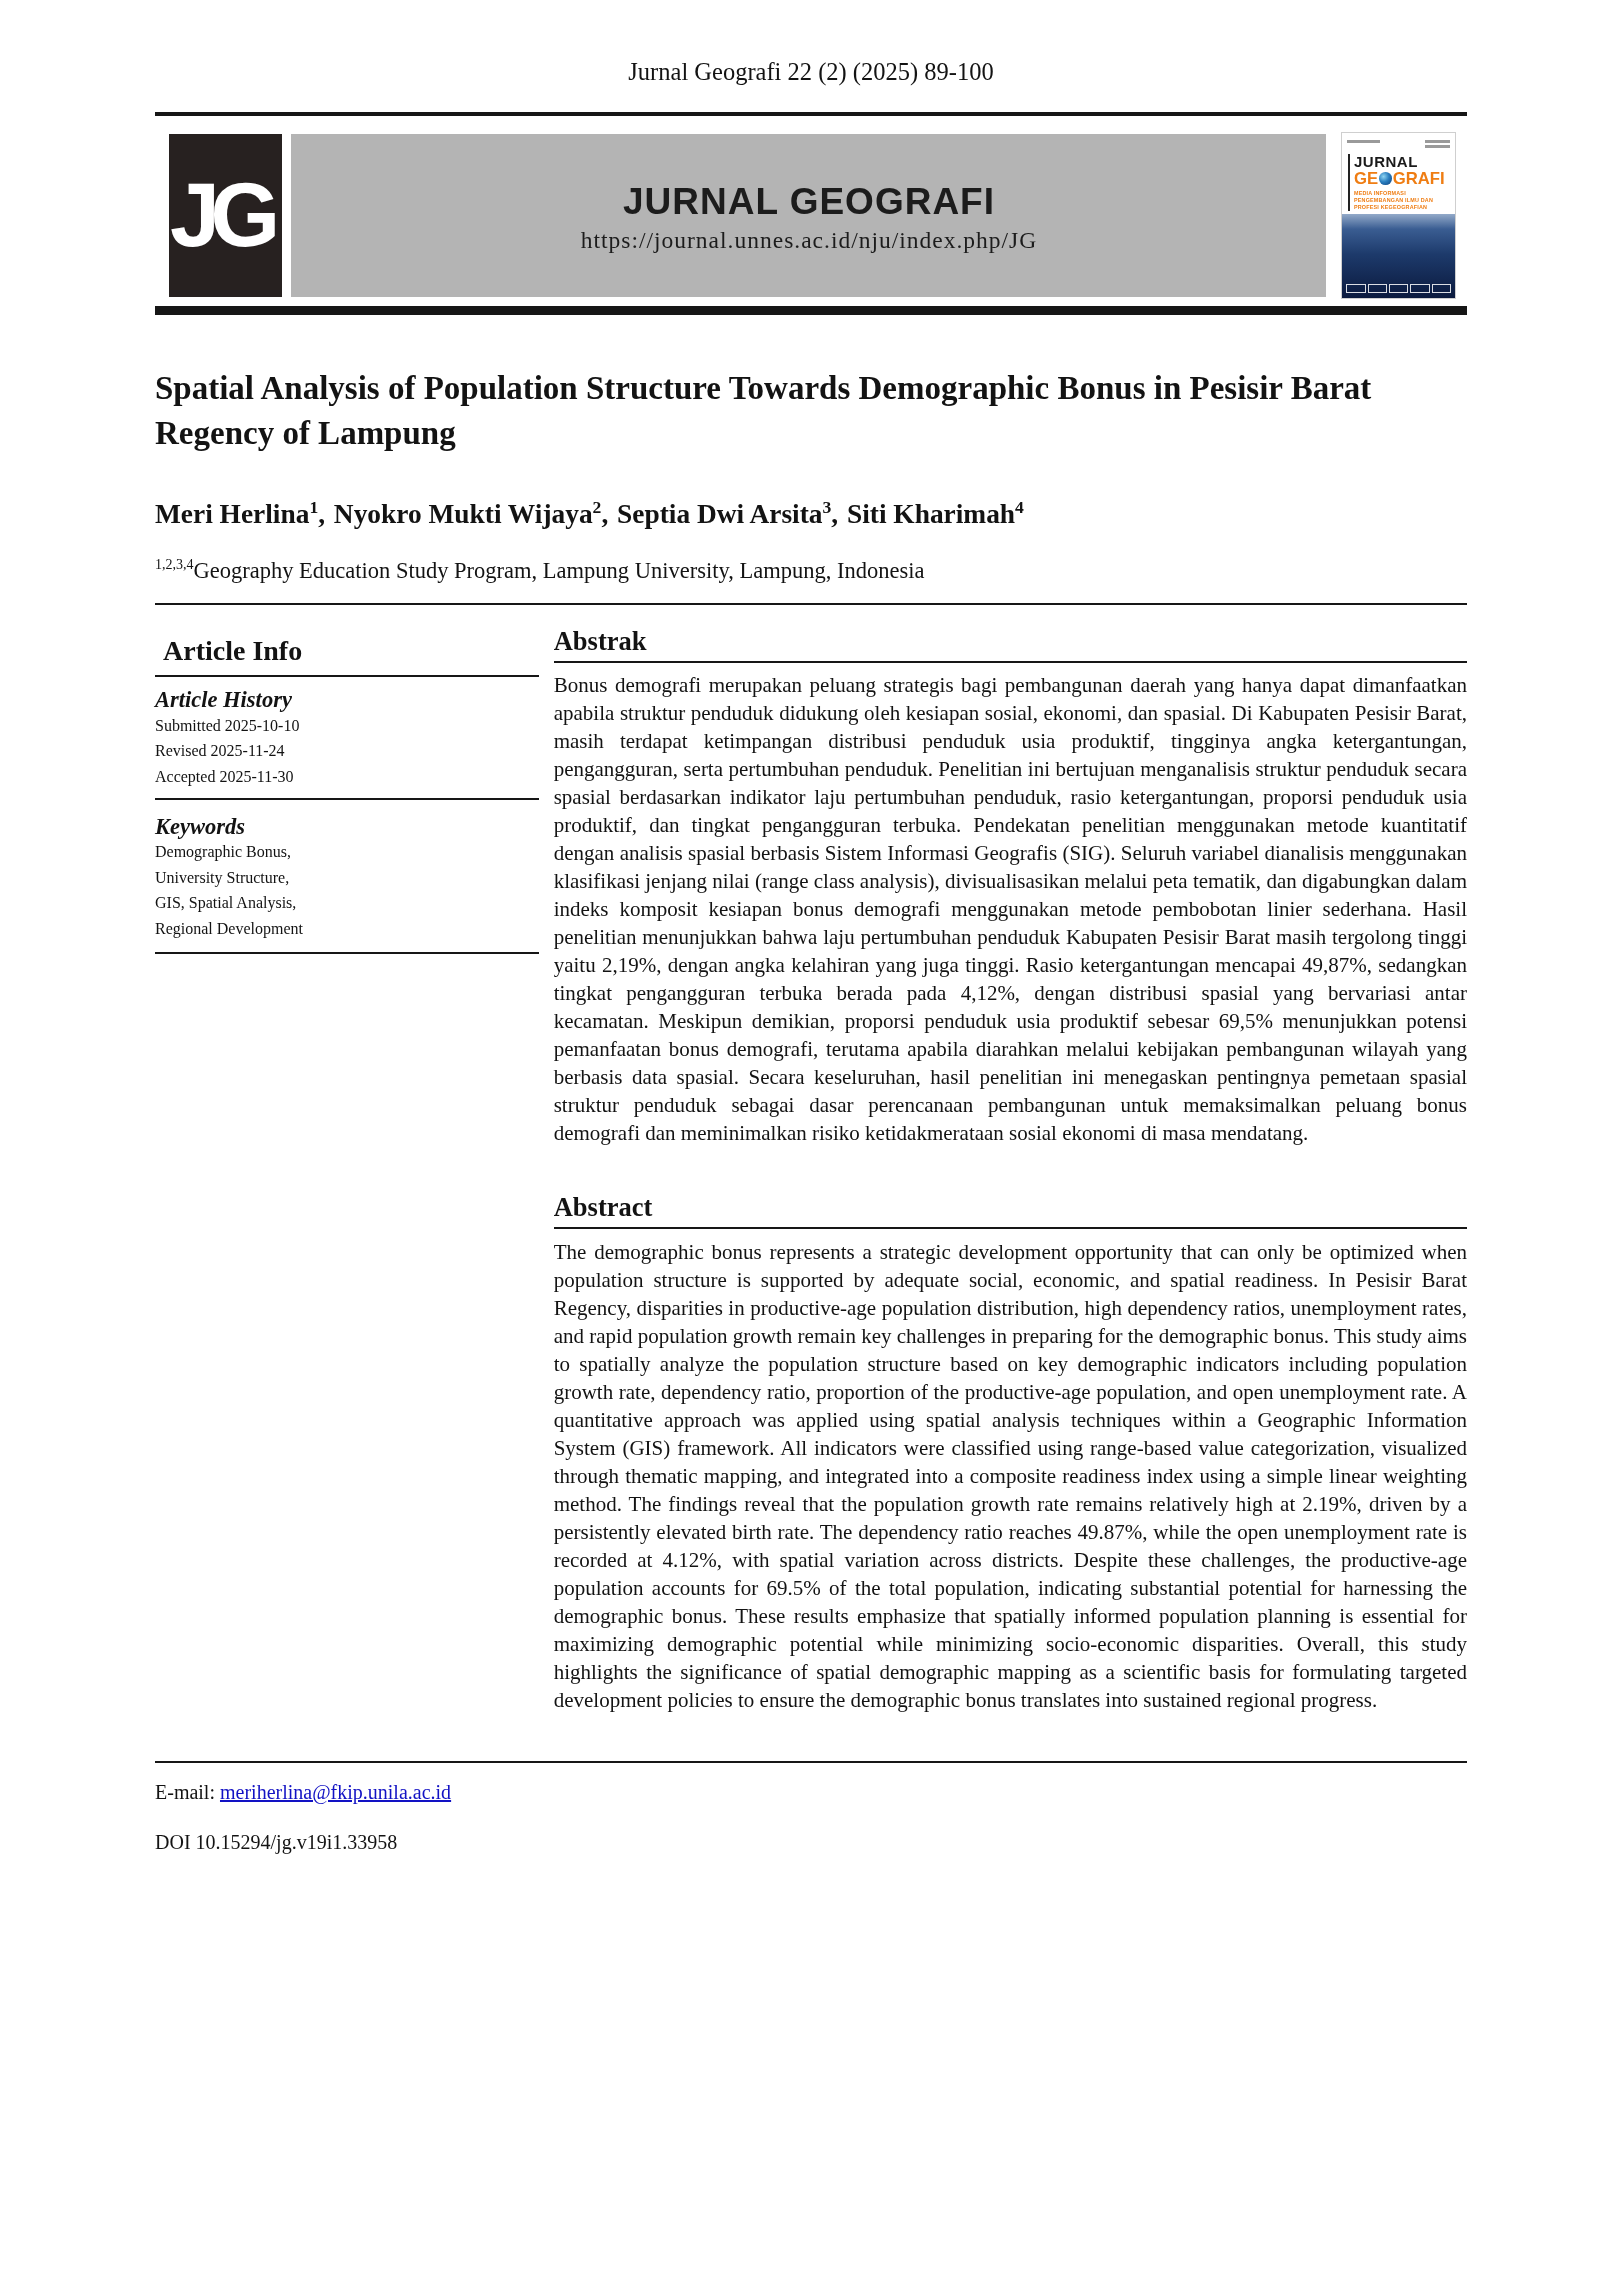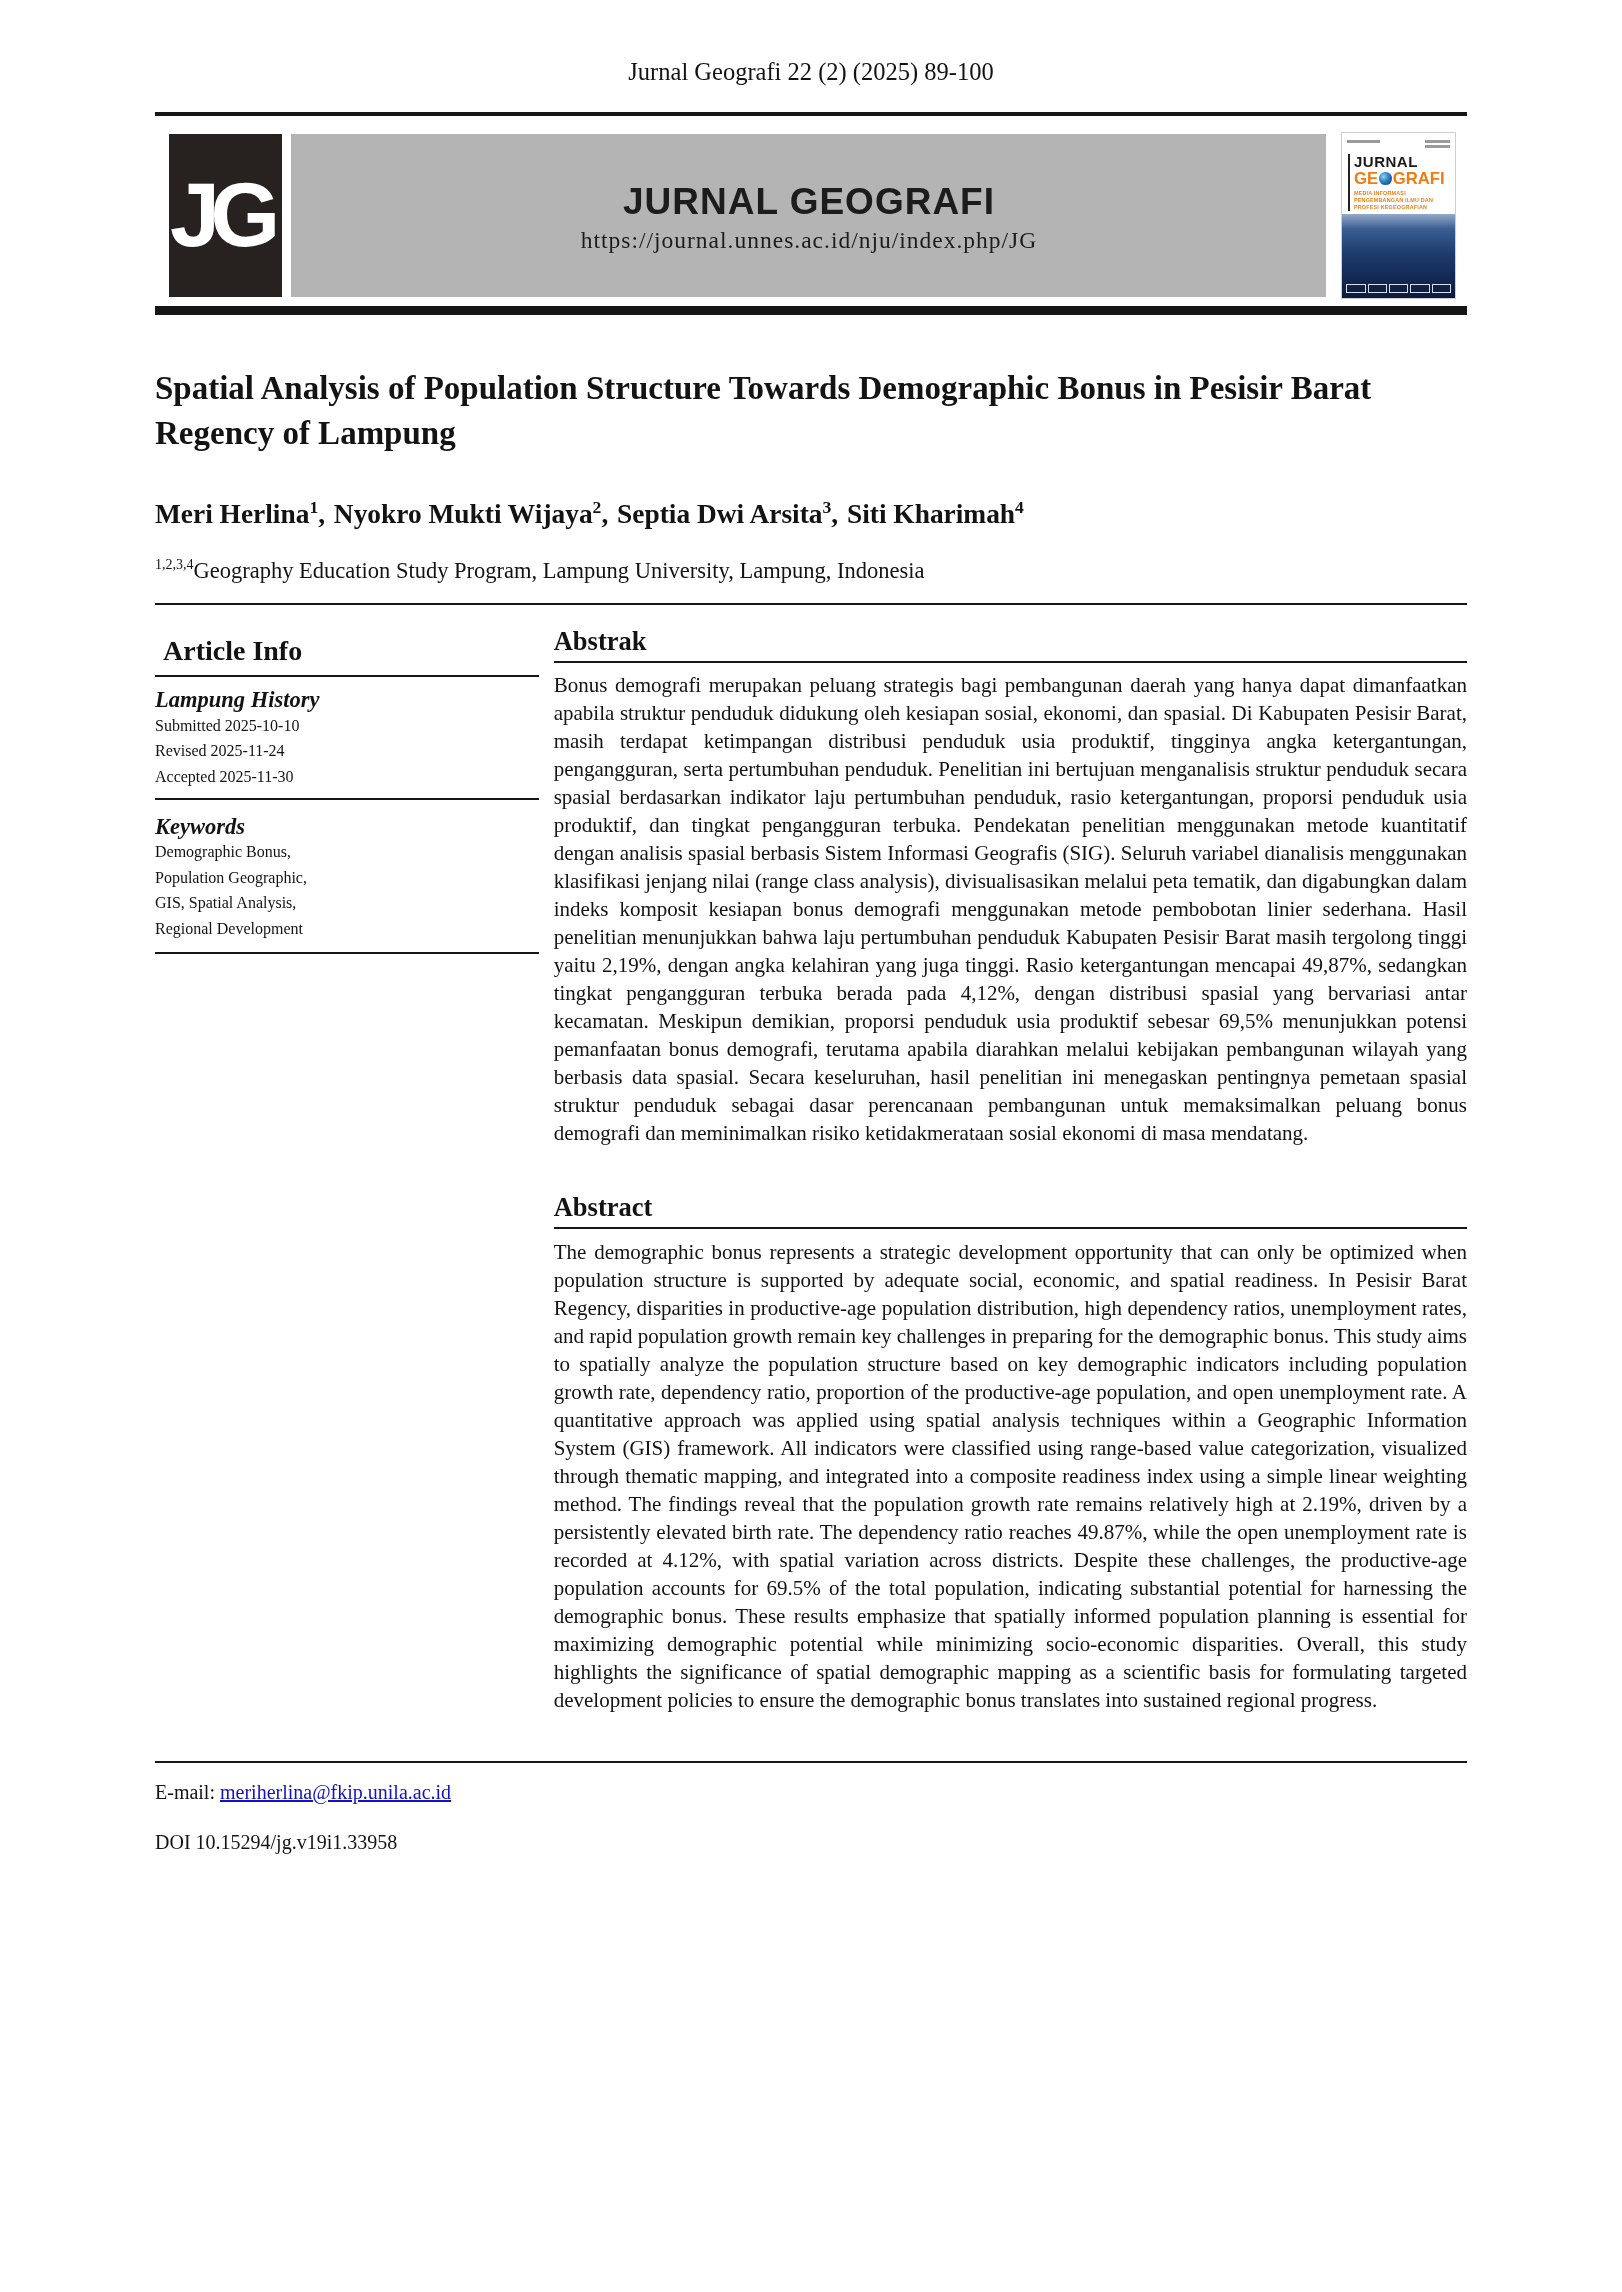--- a/index.html
+++ b/index.html
@@ -186,28 +186,28 @@
 
   <div class="affiliation"><sup>1,2,3,4</sup><span>Geography Education Study Program, Lampung University, Lampung, Indonesia</span></div>
 
   <div class="full-rule"></div>
 
   <div class="columns">
 
     <div class="col-left">
       <h2 class="info-heading">Article Info</h2>
       <div class="col-rule rule-1"></div>
-      <div class="block-label">Lampung History</div>
+      <div class="block-label">Article History</div>
       <div class="info-line">Submitted 2025-10-10</div>
       <div class="info-line">Revised 2025-11-24</div>
       <div class="info-line">Accepted 2025-11-30</div>
       <div class="col-rule rule-2"></div>
       <div class="block-label kw-label">Keywords</div>
       <div class="info-line">Demographic Bonus,</div>
-      <div class="info-line">Population Geographic,</div>
+      <div class="info-line">University Structure,</div>
       <div class="info-line">GIS, Spatial Analysis,</div>
       <div class="info-line">Regional Development</div>
       <div class="col-rule rule-3"></div>
     </div>
 
     <div class="col-right">
       <h2 class="abs-heading">Abstrak</h2>
       <p class="abs-text">Bonus demografi merupakan peluang strategis bagi pembangunan daerah yang hanya dapat dimanfaatkan apabila struktur penduduk didukung oleh kesiapan sosial, ekonomi, dan spasial. Di Kabupaten Pesisir Barat, masih terdapat ketimpangan distribusi penduduk usia produktif, tingginya angka ketergantungan, pengangguran, serta pertumbuhan penduduk. Penelitian ini bertujuan menganalisis struktur penduduk secara spasial berdasarkan indikator laju pertumbuhan penduduk, rasio ketergantungan, proporsi penduduk usia produktif, dan tingkat pengangguran terbuka. Pendekatan penelitian menggunakan metode kuantitatif dengan analisis spasial berbasis Sistem Informasi Geografis (SIG). Seluruh variabel dianalisis menggunakan klasifikasi jenjang nilai (range class analysis), divisualisasikan melalui peta tematik, dan digabungkan dalam indeks komposit kesiapan bonus demografi menggunakan metode pembobotan linier sederhana. Hasil penelitian menunjukkan bahwa laju pertumbuhan penduduk Kabupaten Pesisir Barat masih tergolong tinggi yaitu 2,19%, dengan angka kelahiran yang juga tinggi. Rasio ketergantungan mencapai 49,87%, sedangkan tingkat pengangguran terbuka berada pada 4,12%, dengan distribusi spasial yang bervariasi antar kecamatan. Meskipun demikian, proporsi penduduk usia produktif sebesar 69,5% menunjukkan potensi pemanfaatan bonus demografi, terutama apabila diarahkan melalui kebijakan pembangunan wilayah yang berbasis data spasial. Secara keseluruhan, hasil penelitian ini menegaskan pentingnya pemetaan spasial struktur penduduk sebagai dasar perencanaan pembangunan untuk memaksimalkan peluang bonus demografi dan meminimalkan risiko ketidakmerataan sosial ekonomi di masa mendatang.</p>
       <h2 class="abs-heading abs-heading-2">Abstract</h2>
       <p class="abs-text">The demographic bonus represents a strategic development opportunity that can only be optimized when population structure is supported by adequate social, economic, and spatial readiness. In Pesisir Barat Regency, disparities in productive-age population distribution, high dependency ratios, unemployment rates, and rapid population growth remain key challenges in preparing for the demographic bonus. This study aims to spatially analyze the population structure based on key demographic indicators including population growth rate, dependency ratio, proportion of the productive-age population, and open unemployment rate. A quantitative approach was applied using spatial analysis techniques within a Geographic Information System (GIS) framework. All indicators were classified using range-based value categorization, visualized through thematic mapping, and integrated into a composite readiness index using a simple linear weighting method. The findings reveal that the population growth rate remains relatively high at 2.19%, driven by a persistently elevated birth rate. The dependency ratio reaches 49.87%, while the open unemployment rate is recorded at 4.12%, with spatial variation across districts. Despite these challenges, the productive-age population accounts for 69.5% of the total population, indicating substantial potential for harnessing the demographic bonus. These results emphasize that spatially informed population planning is essential for maximizing demographic potential while minimizing socio-economic disparities. Overall, this study highlights the significance of spatial demographic mapping as a scientific basis for formulating targeted development policies to ensure the demographic bonus translates into sustained regional progress.</p>

